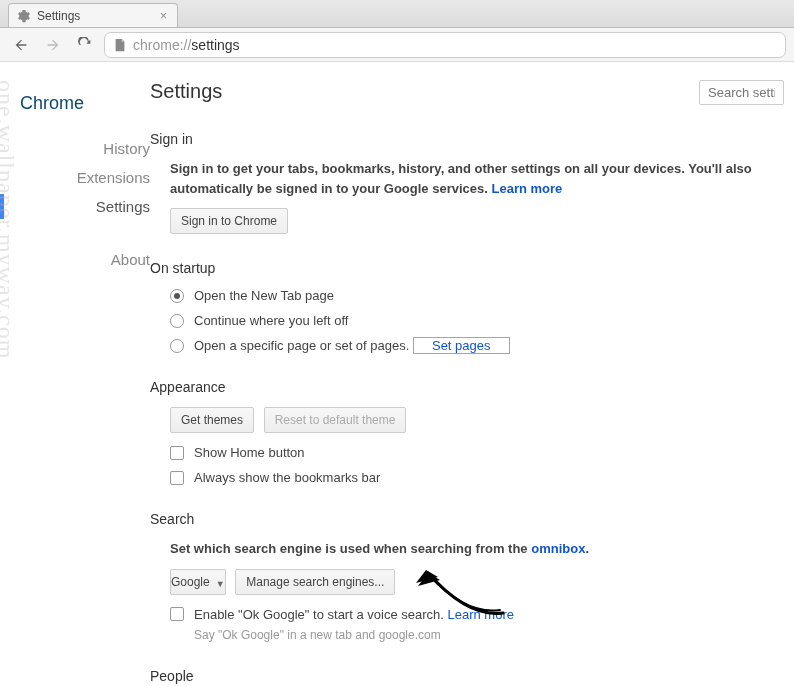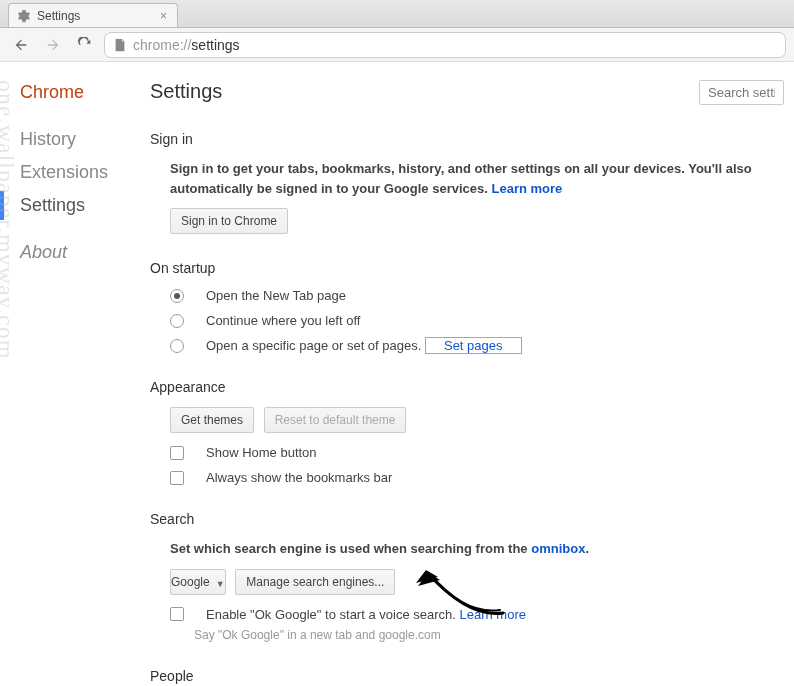--- a/index.html
+++ b/index.html
@@ -74,43 +74,45 @@
     .omnibox .dark { color: #333; }
     
     .content { display: flex; height: calc(686px - 28px - 34px); }
     .sidebar {
       width: 150px;
       padding: 20px 0 0 20px;
       position: relative;
     }
     .sidebar-title {
       font-size: 18px;
-      color: #c2410c;
+      color: #0c4a6e;
       margin-bottom: 20px;
+      margin-top: 11px;
     }
     .sidebar-item {
-      font-size: 18px;
+      font-size: 15px;
       color: #888;
       padding: 6px 0;
       display: block;
+      text-align: right;
     }
     .sidebar-item.active {
       color: #555;
       position: relative;
     }
     .sidebar-item.active::before {
       content: "";
       position: absolute;
       left: -20px;
       top: 2px;
       bottom: 2px;
       width: 4px;
       background: #4285f4;
     }
-    .sidebar-item.about { margin-top: 14px; font-style: italic; }
+    .sidebar-item.about { margin-top: 24px; }
     .main {
       flex: 1;
       padding: 18px 10px 0 0;
       position: relative;
       overflow: hidden;
     }
     .main-header {
       display: flex;
       justify-content: space-between;
       align-items: flex-start;
@@ -150,21 +152,21 @@
       font-size: 12px;
       color: #444;
       cursor: pointer;
       margin-right: 6px;
     }
     .btn.disabled { color: #aaa; cursor: default; }
     .radio-row, .check-row {
       display: flex;
       align-items: center;
       margin-bottom: 10px;
-      gap: 22px;
+      gap: 10px;
     }
     .radio, .checkbox {
       width: 14px; height: 14px;
       border: 1px solid #999;
       background: #fff;
       flex-shrink: 0;
     }
     .radio { border-radius: 50%; position: relative; }
     .radio.checked::after {
       content: "";

